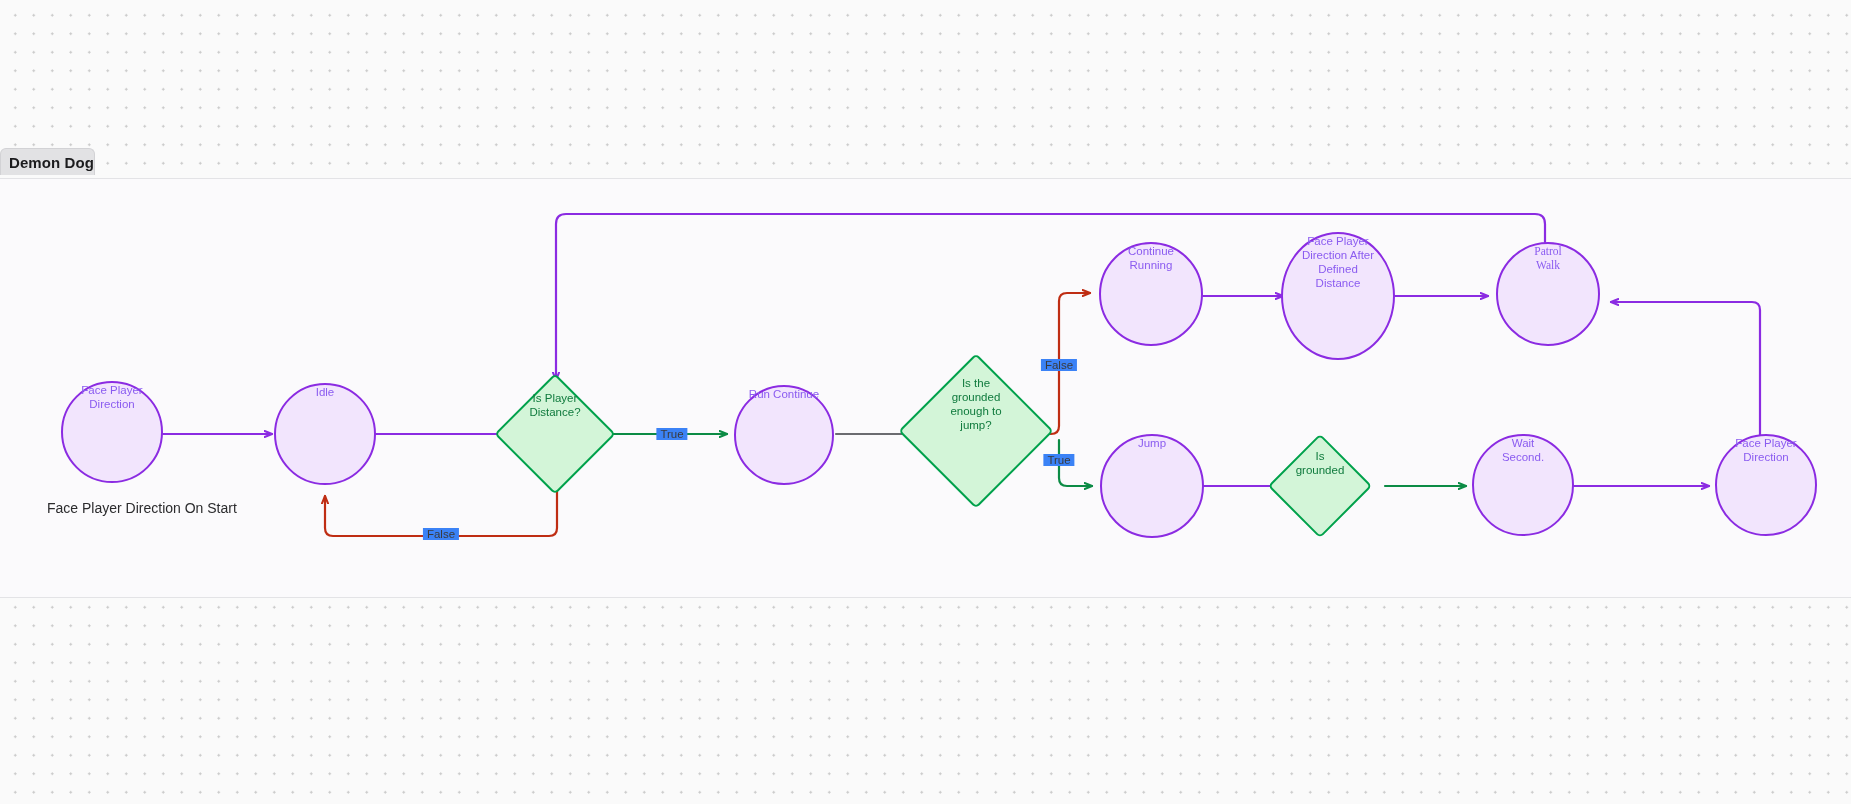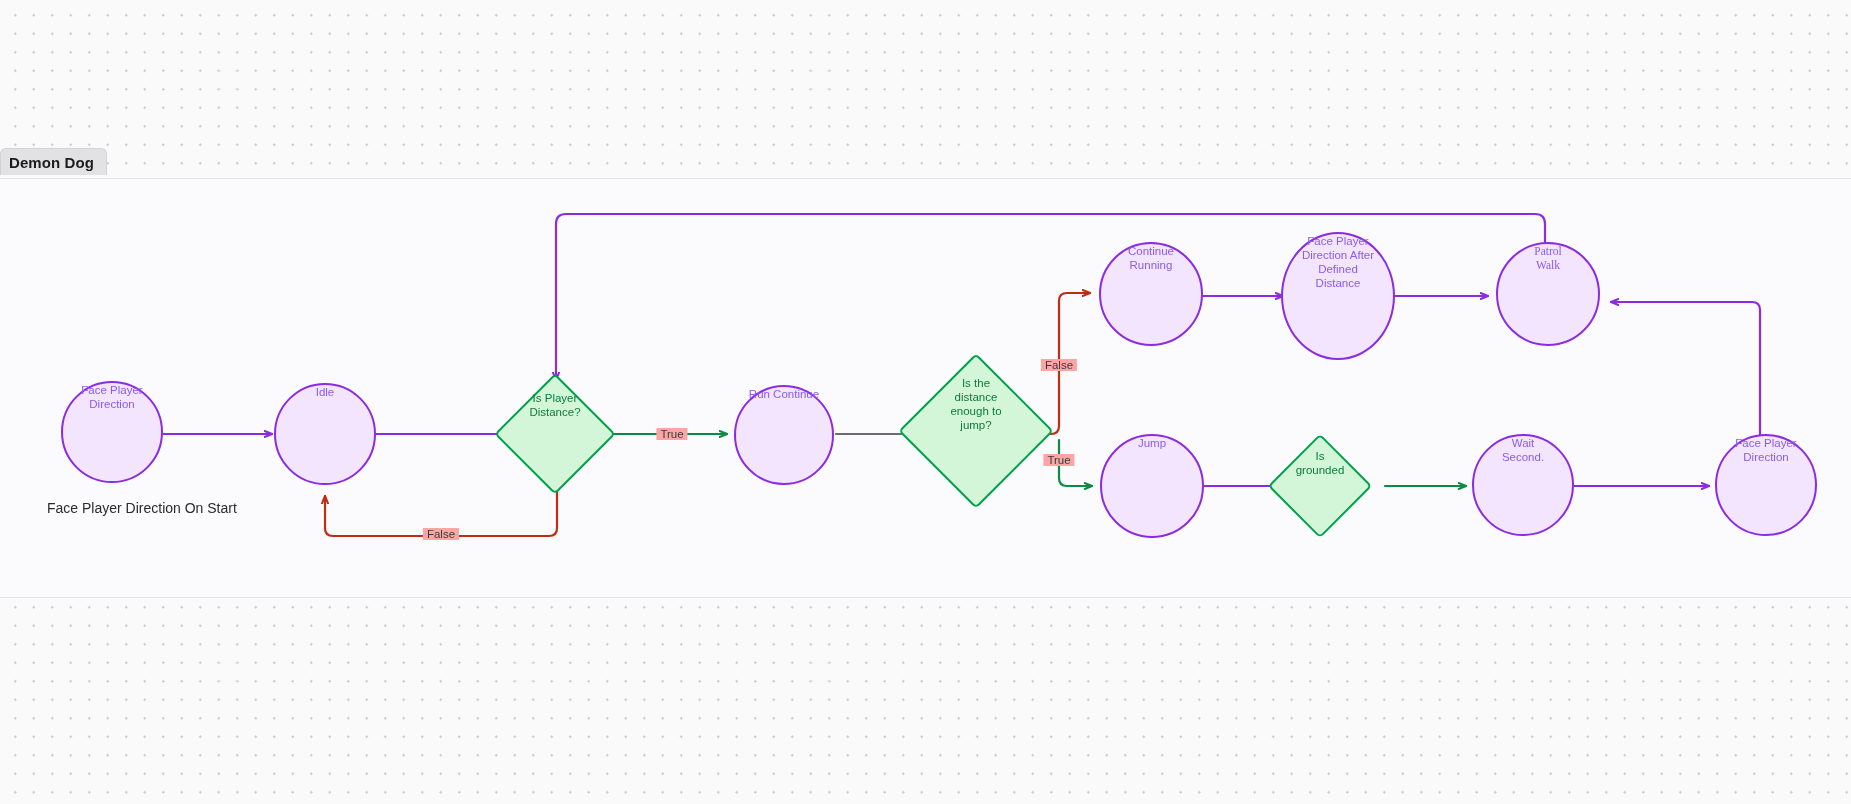--- a/index.html
+++ b/index.html
@@ -37,21 +37,21 @@
     border-top: 1px solid #e3e3e6;
     border-bottom: 1px solid #e3e3e6;
     box-sizing: border-box;
   }
 
   #group-tab {
     position: absolute;
     left: 0px;
     top: 148px;
     height: 26px;
-    padding: 0 12px 0 8px;
+    padding: 0 0 0 8px;
     display: flex;
     align-items: center;
     background: #e2e2e4;
     border: 1px solid #d2d2d5;
     border-bottom: none;
     border-radius: 6px 6px 0 0;
     font-size: 15px;
     font-weight: bold;
     color: #1c1c1e;
     letter-spacing: 0.1px;
@@ -116,21 +116,21 @@
     z-index: 2;
     padding: 0 4px;
   }
 
   
   .edge-label {
     position: absolute;
     z-index: 4;
     font-size: 11.5px;
     color: #3a3a3c;
-    background: #fca5a5;
+    background: #3b82f6;
     padding: 0 4px;
     white-space: nowrap;
     transform: translate(-50%, -50%);
   }
 
   
   .caption {
     position: absolute;
     z-index: 4;
     font-size: 14px;
@@ -209,21 +209,21 @@
 Distance?</div>
 </div>
 
 <div class="node node-circle" style="left:734px; top:385px; width:100px; height:100px;">
   <div class="node-label">Run Continue</div>
 </div>
 
 <div class="node node-diamond" style="left:921px; top:376px; width:110px; height:110px;">
   <div class="dia-shape"></div>
   <div class="node-label">Is the
-distance
+grounded
 enough to
 jump?</div>
 </div>
 
 <div class="node node-circle" style="left:1099px; top:242px; width:104px; height:104px;">
   <div class="node-label">Continue
 Running</div>
 </div>
 
 <div class="node node-circle" style="left:1281px; top:232px; width:114px; height:128px;">

